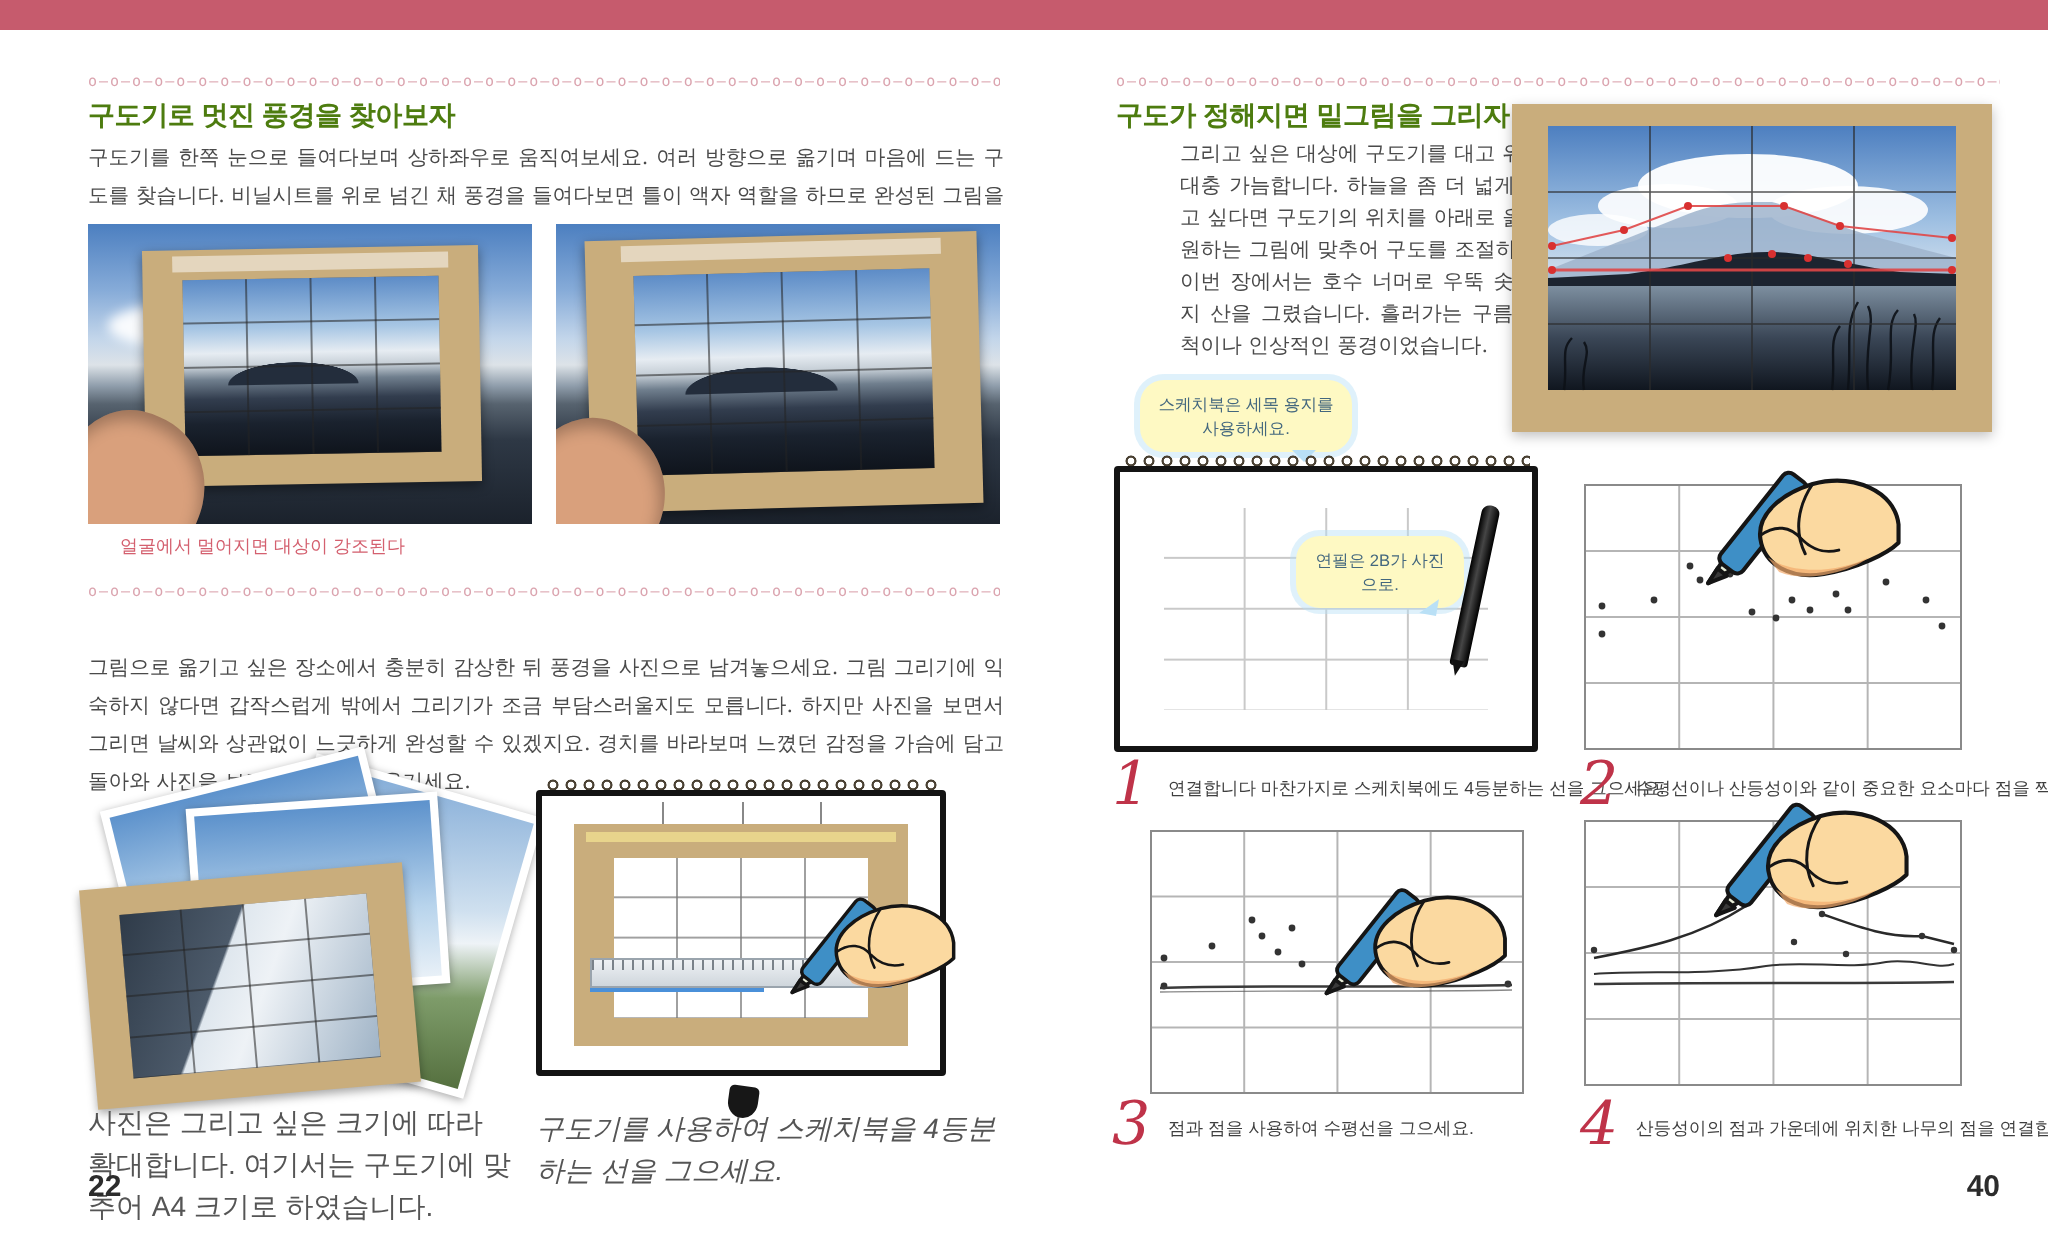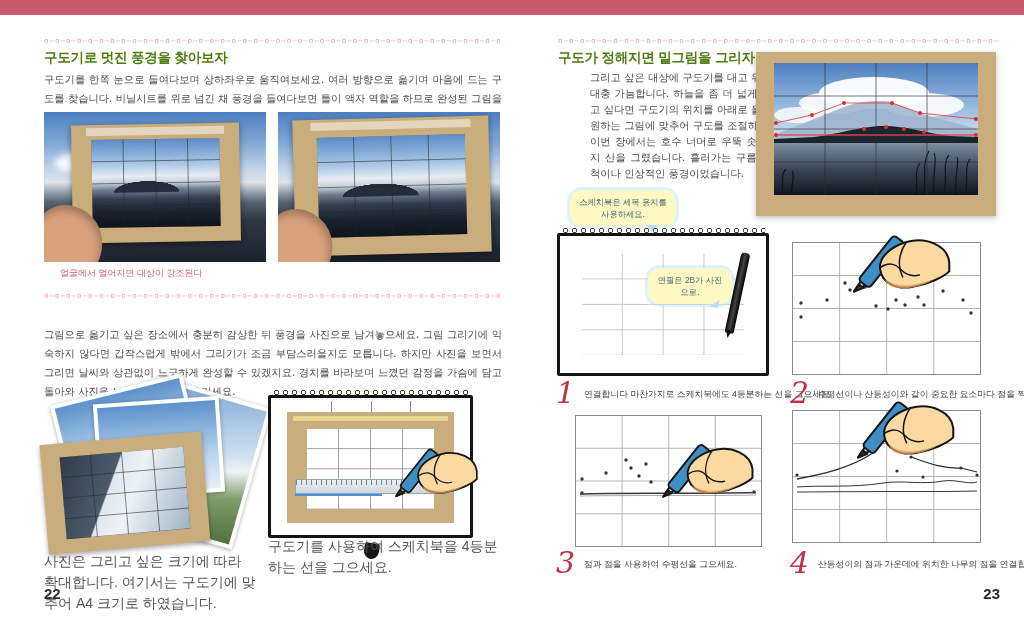--- a/index.html
+++ b/index.html
@@ -181,21 +181,21 @@
   <path d="M70,12 C62,24 60,38 66,50" fill="none" stroke-width="1.6"></path>
   <path d="M42,40 C50,34 58,35 64,42" fill="none" stroke-width="1.6"></path>
   <path d="M64,42 C70,48 76,50 84,48" fill="none" stroke-width="1.6"></path>
  </g>
           </svg></div>
     </div>
     <div class="strap"></div>
   </div>
 
   <div class="figcap" style="left:44px;top:551px;width:214px;">사진은 그리고 싶은 크기에 따라 확대합니다. 여기서는 구도기에 맞추어 A4 크기로 하였습니다.</div>
-  <div class="figcap" style="left:268px;top:536px;width:230px;">구도기를 사용하여 스케치북을 4등분하는 선을 그으세요.</div>
+  <div class="figcap" style="left:268px;top:554px;width:230px;font-style:italic;">구도기를 사용하여 스케치북을 4등분하는 선을 그으세요.</div>
   <div class="pagenum" style="left:44px;top:585px;">22</div>
 
   <div class="dotted" style="left:558px;top:36px;width:442px;">o–o–o–o–o–o–o–o–o–o–o–o–o–o–o–o–o–o–o–o–o–o–o–o–o–o–o–o–o–o–o–o–o–o–o–o–o–o–o–o–o–o–o–o–o–o–o–o–o–o–o–o–o–o–o–o–o–o–o–o–o–o–o–o–o–o–o–o–o–o–o–o–o–o–o–o–o–o–o–o–</div>
   <div class="h-red" style="left:558px;top:49px;">구도가 정해지면 밑그림을 그리자</div>
   <div class="bodytxt" style="left:590px;top:70px;width:192px;line-height:1.55;">그리고 싶은 대상에 구도기를 대고 위치를 대충 가늠합니다. 하늘을 좀 더 넓게 그리고 싶다면 구도기의 위치를 아래로 옮겨서 원하는 그림에 맞추어 구도를 조절하세요. 이번 장에서는 호수 너머로 우뚝 솟은 후지 산을 그렸습니다. 흘러가는 구름이 무척이나 인상적인 풍경이었습니다.</div>
 
   <div class="main-frame">
     <div class="main-photo">
       <svg class="panel-svg" viewBox="0 0 204 132" preserveAspectRatio="none">
         <defs>
@@ -367,14 +367,14 @@
   <path d="M64,42 C70,48 76,50 84,48" fill="none" stroke-width="1.6"></path>
  </g>
         </svg></div>
   </div>
 
   <div class="step-num" style="left:556px;top:548px;">3</div>
   <div class="step-cap" style="left:584px;top:559px;">점과 점을 사용하여 수평선을 그으세요.</div>
   <div class="step-num" style="left:790px;top:548px;">4</div>
   <div class="step-cap" style="left:818px;top:559px;">산등성이의 점과 가운데에 위치한 나무의 점을 연결합니다.</div>
 
-  <div class="pagenum" style="left:965px;top:585px;width:35px;text-align:right;">23</div>
+  <div class="pagenum" style="left:965px;top:585px;width:35px;text-align:right;">40</div>
 </div>
 
 </body></html>

